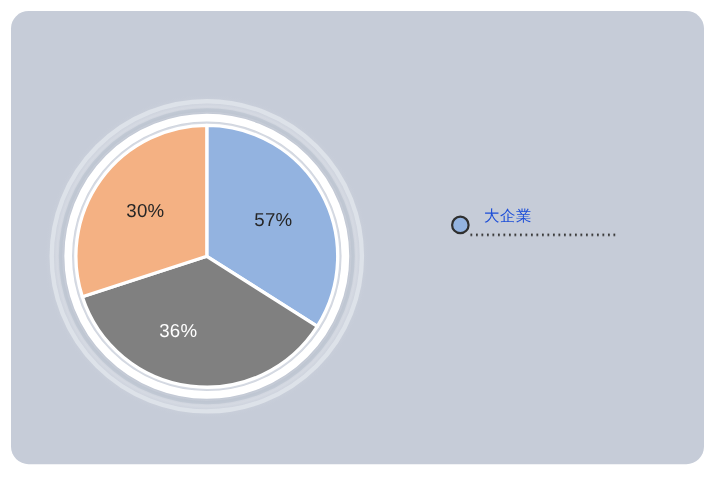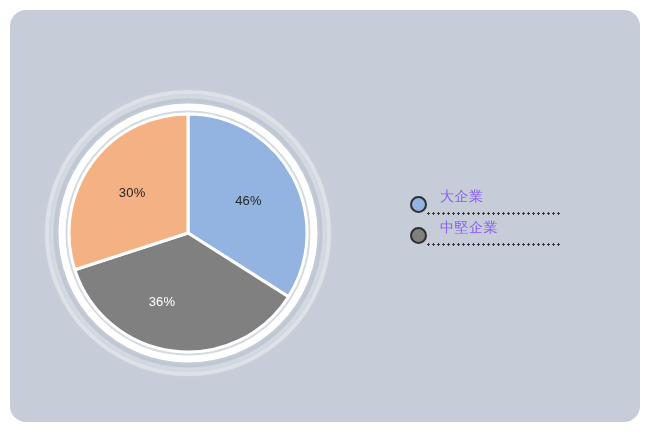--- a/index.html
+++ b/index.html
@@ -43,21 +43,21 @@
   }
   .pie-svg {
     position: absolute;
     left: 0;
     top: 0;
     display: block;
   }
 
   .slice-label {
     position: absolute;
-    font-size: 13px;
+    font-size: 17px;
     letter-spacing: 0.2px;
     white-space: nowrap;
     transform: translate(-50%, -50%);
     pointer-events: none;
   }
 
   
   .legend {
     position: absolute;
     left: 404px;
@@ -76,21 +76,21 @@
     height: 17px;
     border-radius: 50%;
     border: 2px solid #2f2f2f;
     box-sizing: border-box;
   }
   .legend-label {
     position: absolute;
     left: 36px;
     top: 0px;
     font-size: 14px;
-    color: #8b5cf6;
+    color: #1d4ed8;
     white-space: nowrap;
     letter-spacing: 0.5px;
   }
   .legend-leader {
     position: absolute;
     left: 22px;
     top: 24px;
     width: 134px;
     height: 3px;
     background-image: radial-gradient(circle, #3a3a3a 0 1.1px, rgba(0,0,0,0) 1.3px);
@@ -125,34 +125,29 @@
       <circle cx="150" cy="150" r="126" fill="none" stroke="#ffffff" stroke-width="7"></circle>
 
       <g id="slices">
           <circle cx="150" cy="150" r="119" fill="#ffffff"></circle>
           <path d="M 150 150 L 150.00 31.00 A 119 119 0 0 1 250.48 213.76 Z" fill="#93b3e0" stroke="#ffffff" stroke-width="3" stroke-linejoin="round"></path>
           <path d="M 150 150 L 250.48 213.76 A 119 119 0 0 1 36.82 186.77 Z" fill="#808080" stroke="#ffffff" stroke-width="3" stroke-linejoin="round"></path>
           <path d="M 150 150 L 36.82 186.77 A 119 119 0 0 1 150.00 31.00 Z" fill="#f4b183" stroke="#ffffff" stroke-width="3" stroke-linejoin="round"></path>
         </g>
     </svg>
 
-    <div class="slice-label" id="lbl0" style="left: 210.483px; top: 116.749px; color: rgb(38, 38, 38);">46%</div>
+    <div class="slice-label" id="lbl0" style="left: 210.483px; top: 116.749px; color: rgb(38, 38, 38);">57%</div>
     <div class="slice-label" id="lbl1" style="left: 124px; top: 218.476px; color: rgb(255, 255, 255);">36%</div>
     <div class="slice-label" id="lbl2" style="left: 94.1616px; top: 109.431px; color: rgb(38, 38, 38);">30%</div>
   </div>
 
   <div class="legend">
 
     <div class="legend-row">
       <span class="legend-marker" id="mk0" style="background: rgb(147, 179, 224);"></span>
       <span class="legend-label">大企業</span>
       <span class="legend-leader"></span>
     </div>
 
-    <div class="legend-row">
-      <span class="legend-marker" id="mk1" style="background: rgb(128, 128, 128);"></span>
-      <span class="legend-label">中堅企業</span>
-      <span class="legend-leader"></span>
-    </div>
 
 
   </div>
 </div>
 
 </body></html>

